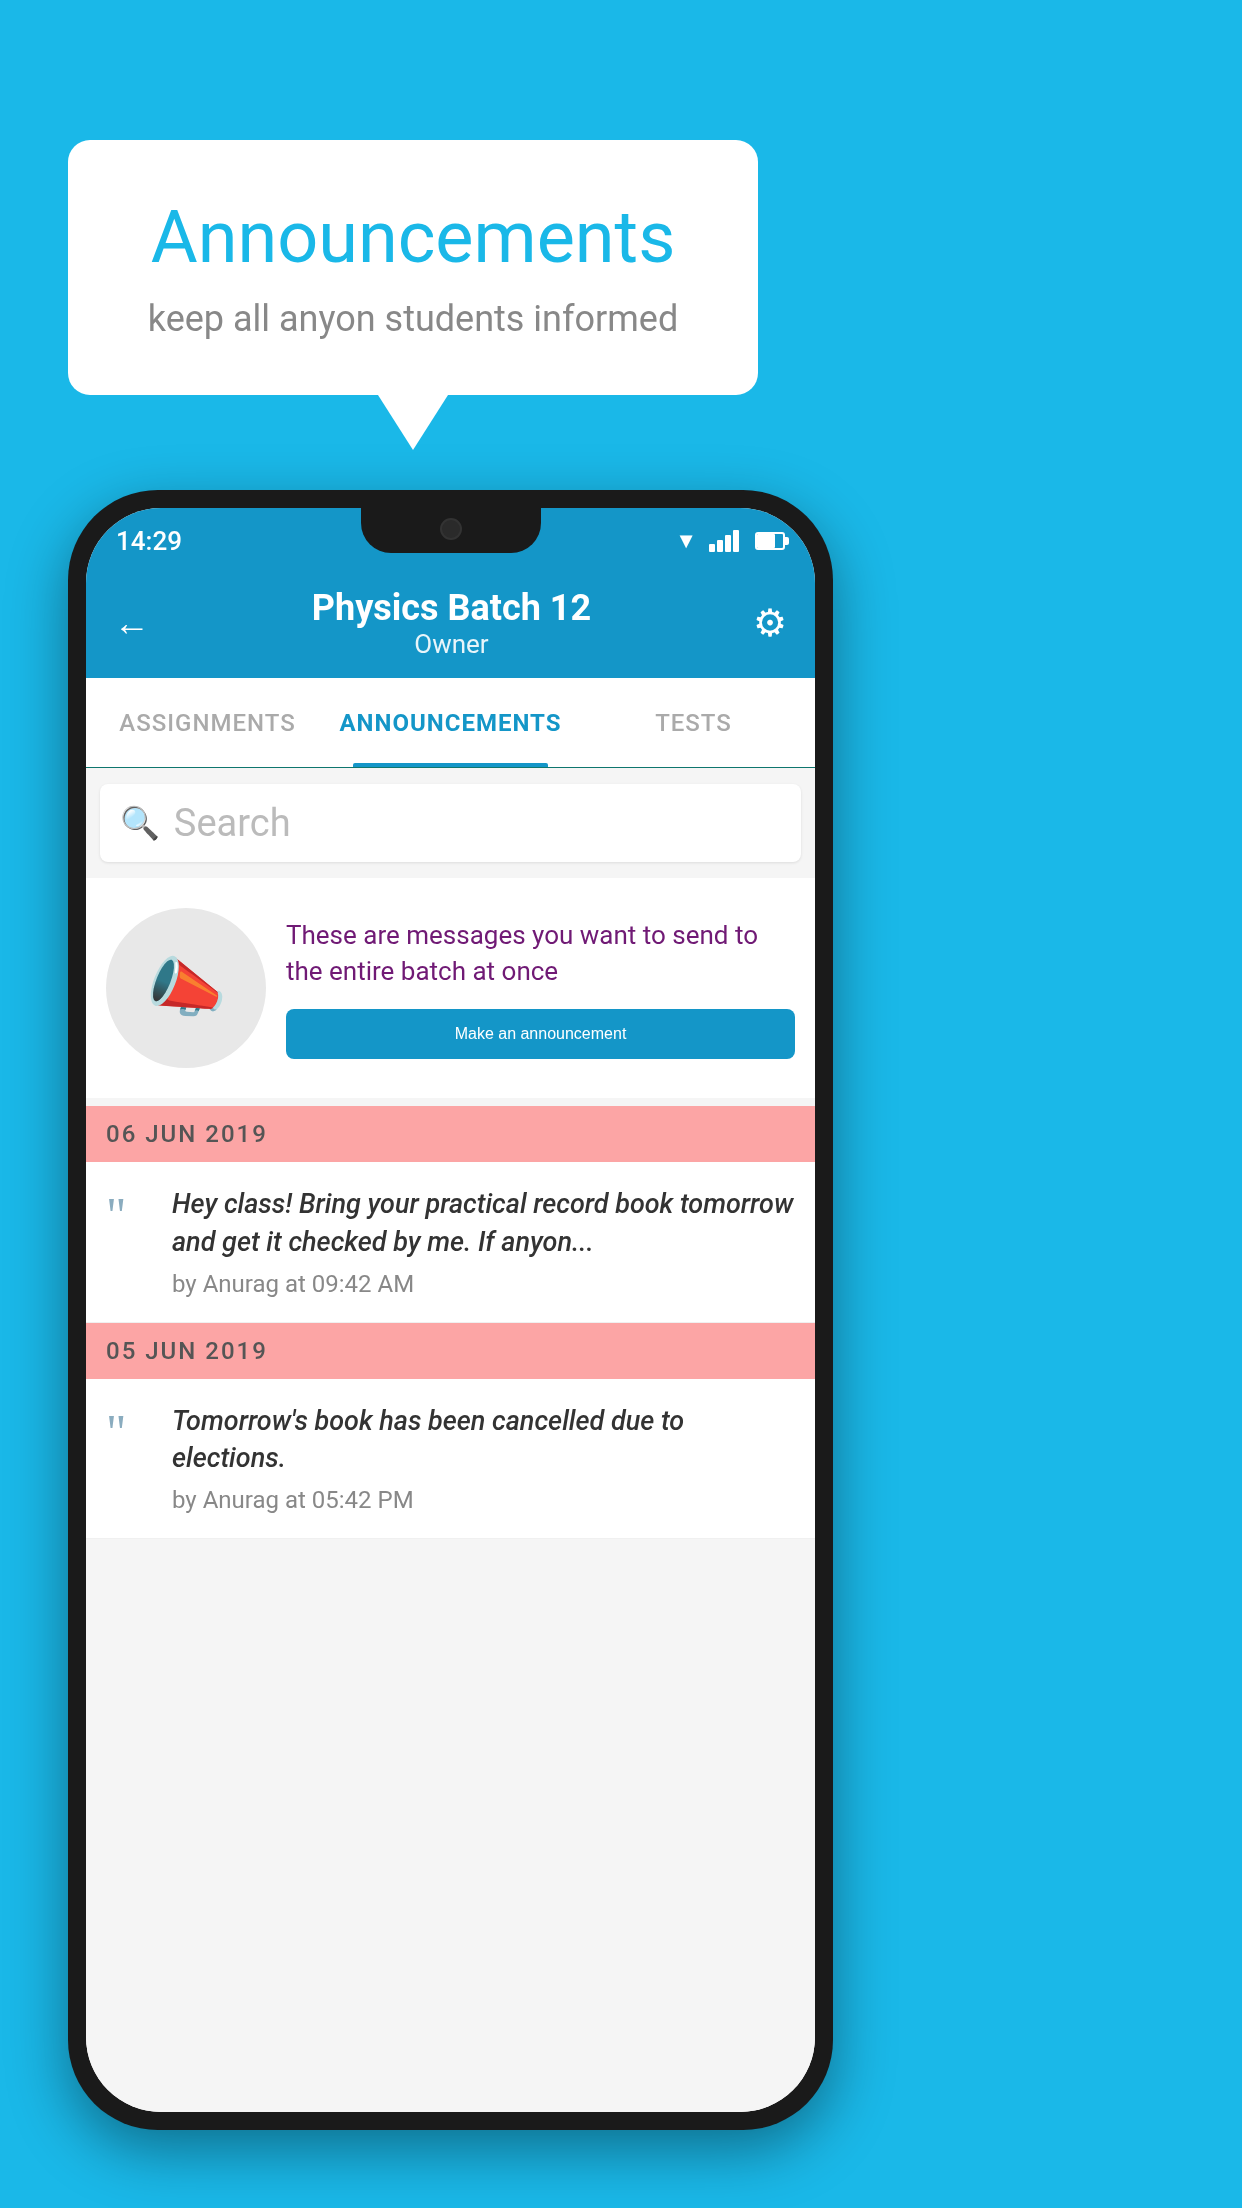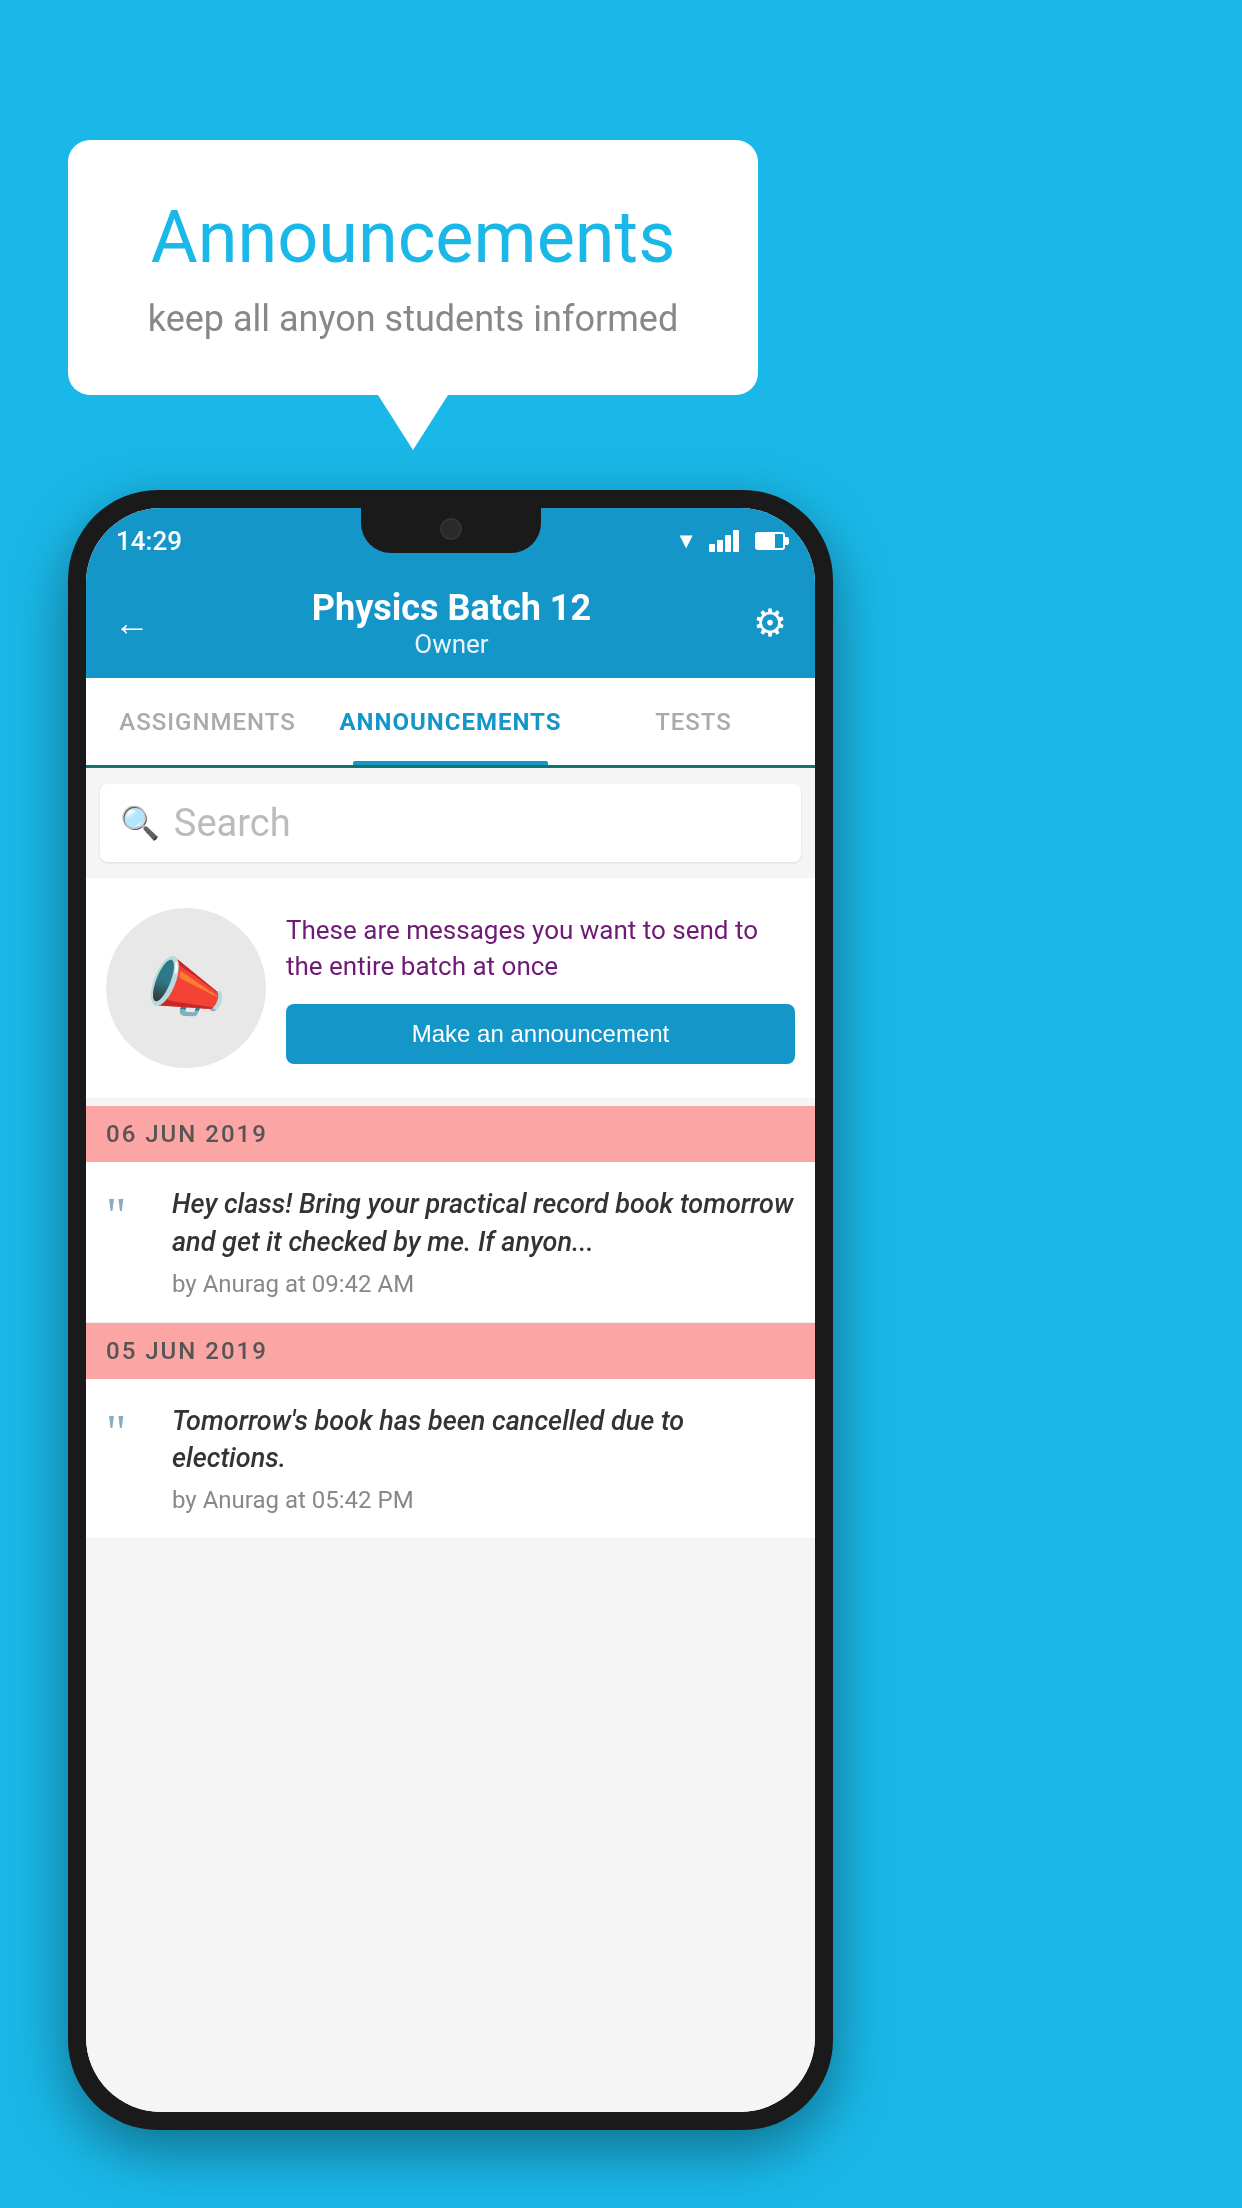--- a/index.html
+++ b/index.html
@@ -183,21 +183,21 @@
       color: white;
       font-size: 38px;
     }
 
     
     .tabs-container {
       background: white;
       height: 90px;
       display: flex;
       align-items: center;
-      border-bottom: 3px solid #0f766e;
+      border-bottom: 1px solid #0f766e;
     }
     .tab-item {
       flex: 1;
       text-align: center;
       height: 100%;
       display: flex;
       align-items: center;
       justify-content: center;
       font-size: 24px;
       font-weight: 500;
@@ -280,21 +280,21 @@
       font-size: 26px;
       line-height: 1.4;
       margin-bottom: 20px;
     }
     .make-announcement-btn {
       background: #1496c8;
       color: white;
       border: none;
       border-radius: 8px;
       padding: 16px 30px;
-      font-size: 24px;
+      font-size: 16px;
       font-weight: 500;
       cursor: pointer;
       width: 100%;
     }
 
     
     .date-divider {
       background: #fca5a5;
       padding: 14px 20px;
       color: #555;

